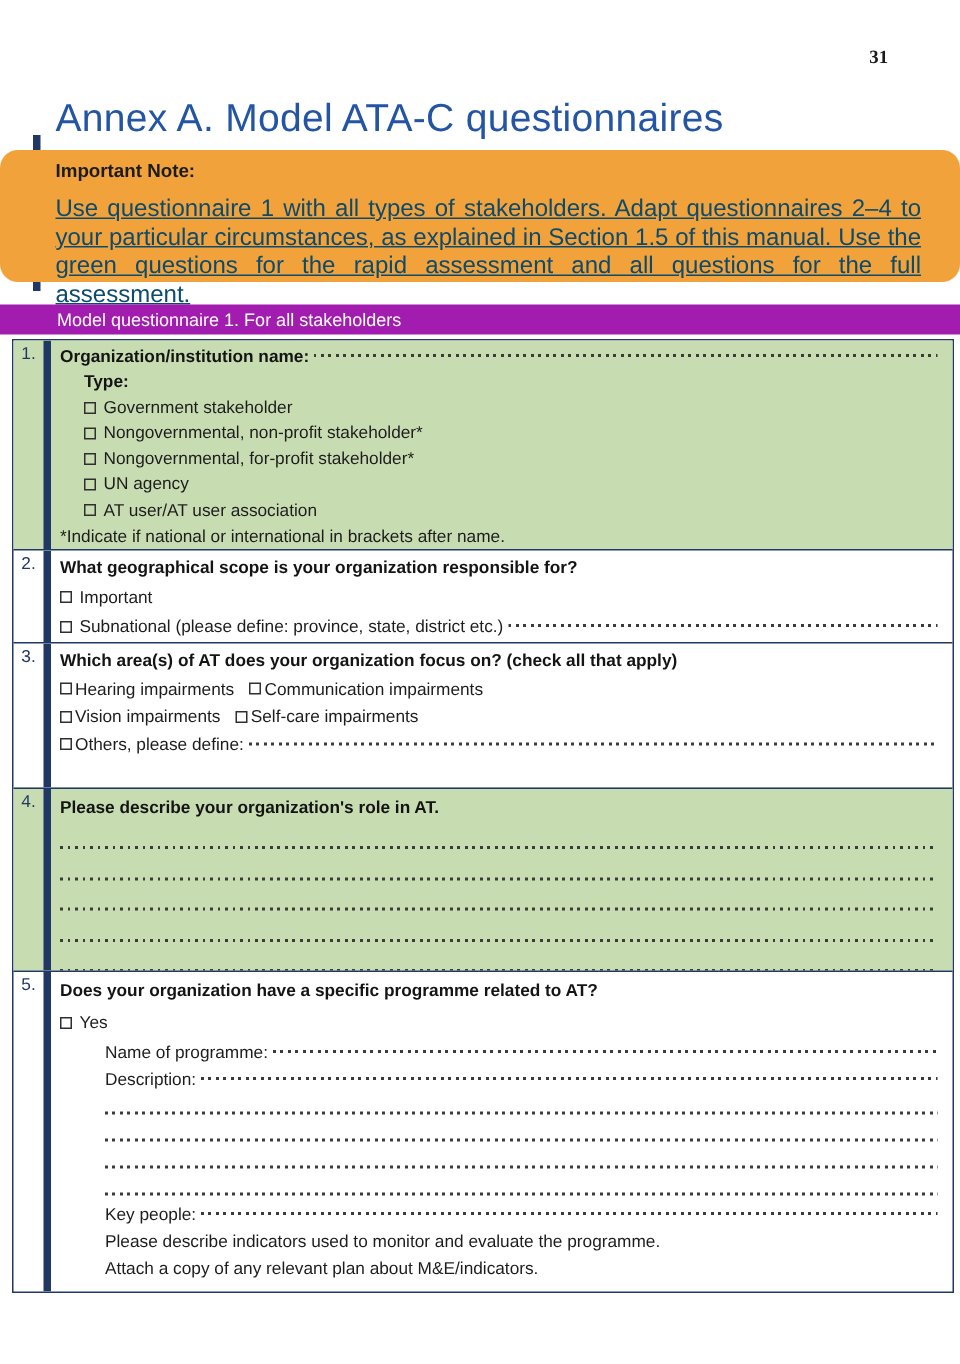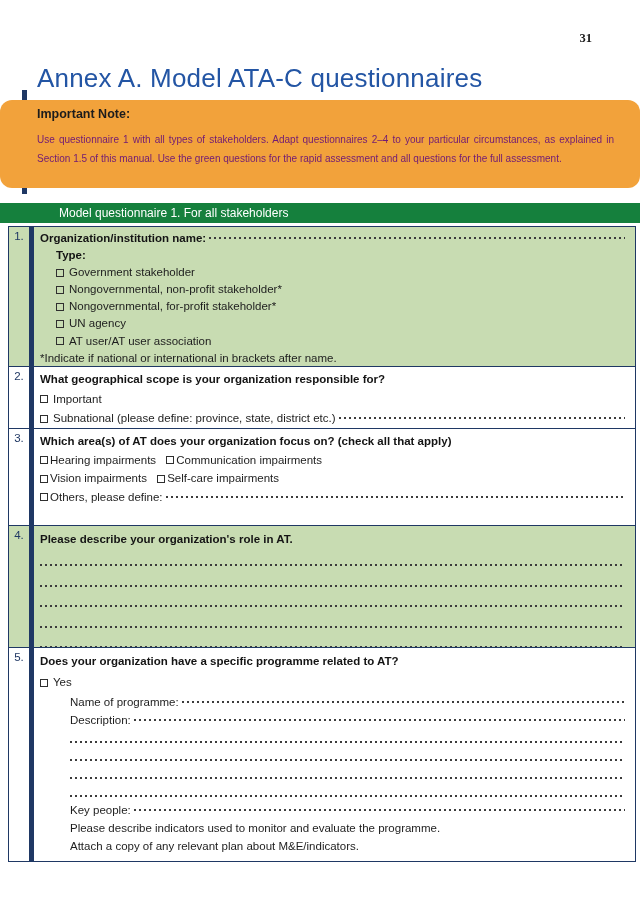--- a/index.html
+++ b/index.html
@@ -25,30 +25,30 @@
     letter-spacing:0.2px;
   }
 
   .note {
     position:absolute; left:0; top:100px; width:640px; height:88px;
     background:#f2a23b;
     padding:7px 26px 0 37px;
     border-radius:12px;
   }
   .note-heading { font-weight:bold; font-size:12.5px; color:#1c1c1c; margin-bottom:9px; }
-  .note-body { font-size:10px; line-height:19px; text-align:justify; color:#701a75; }
+  .note-body { font-size:16px; line-height:19px; text-align:justify; color:#0c4a6e;text-decoration:underline; }
   .note-accent {
     position:absolute; left:22px; top:90px; width:5px; height:104px;
     background:#1f3864;
   }
 
   .qheader {
     position:absolute; left:0; top:203px; width:640px; height:20px;
-    background:#15803d; color:#ffffff;
-    font-size:12px; line-height:20px; padding-left:59px;
+    background:#a21caf; color:#ffffff;
+    font-size:12px; line-height:20px; padding-left:38px;
   }
 
   .qtable {
     position:absolute; left:8px; top:226px; width:628px;
     border:1.5px solid #1f3864;
   }
   .qrow { display:flex; overflow:hidden; }
   .qrow + .qrow { border-top:1.5px solid #1f3864; }
   .qrow.green { background:#c8dcb2; }
   .num {

